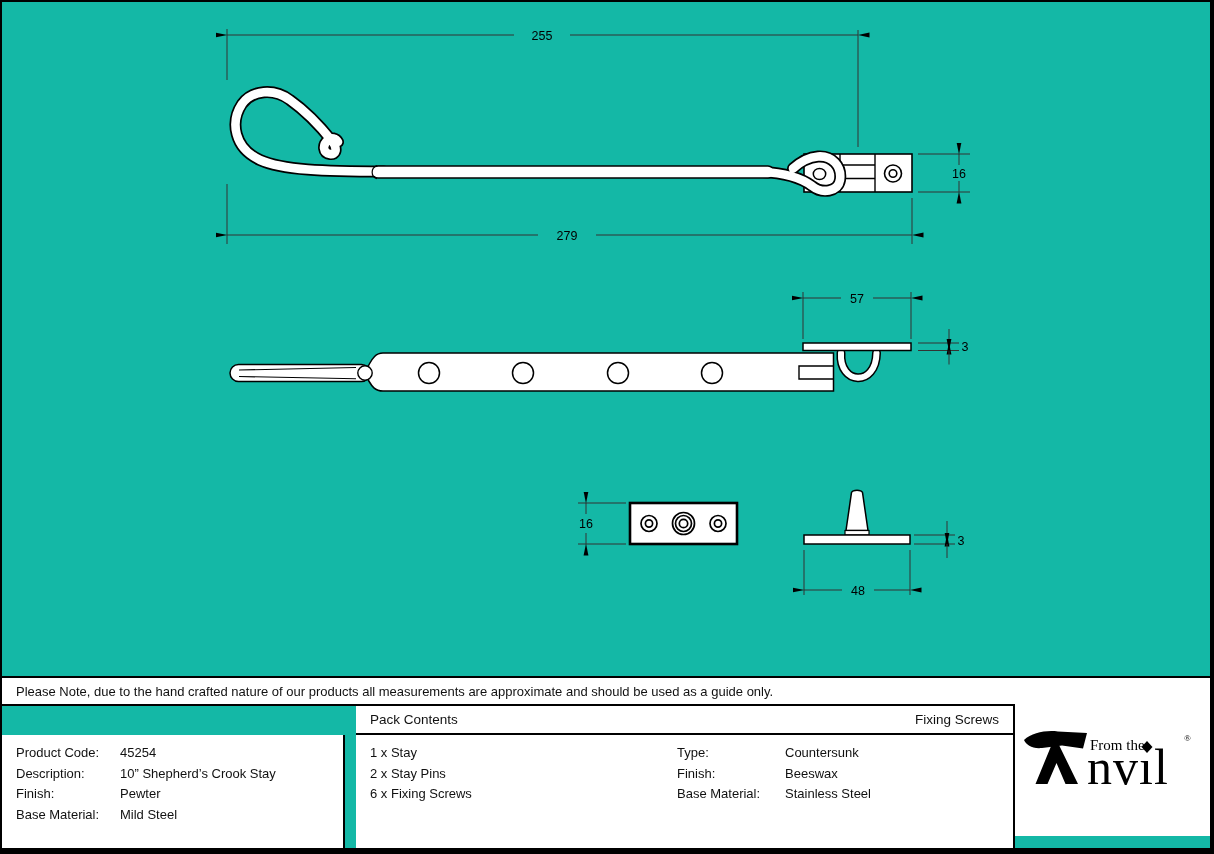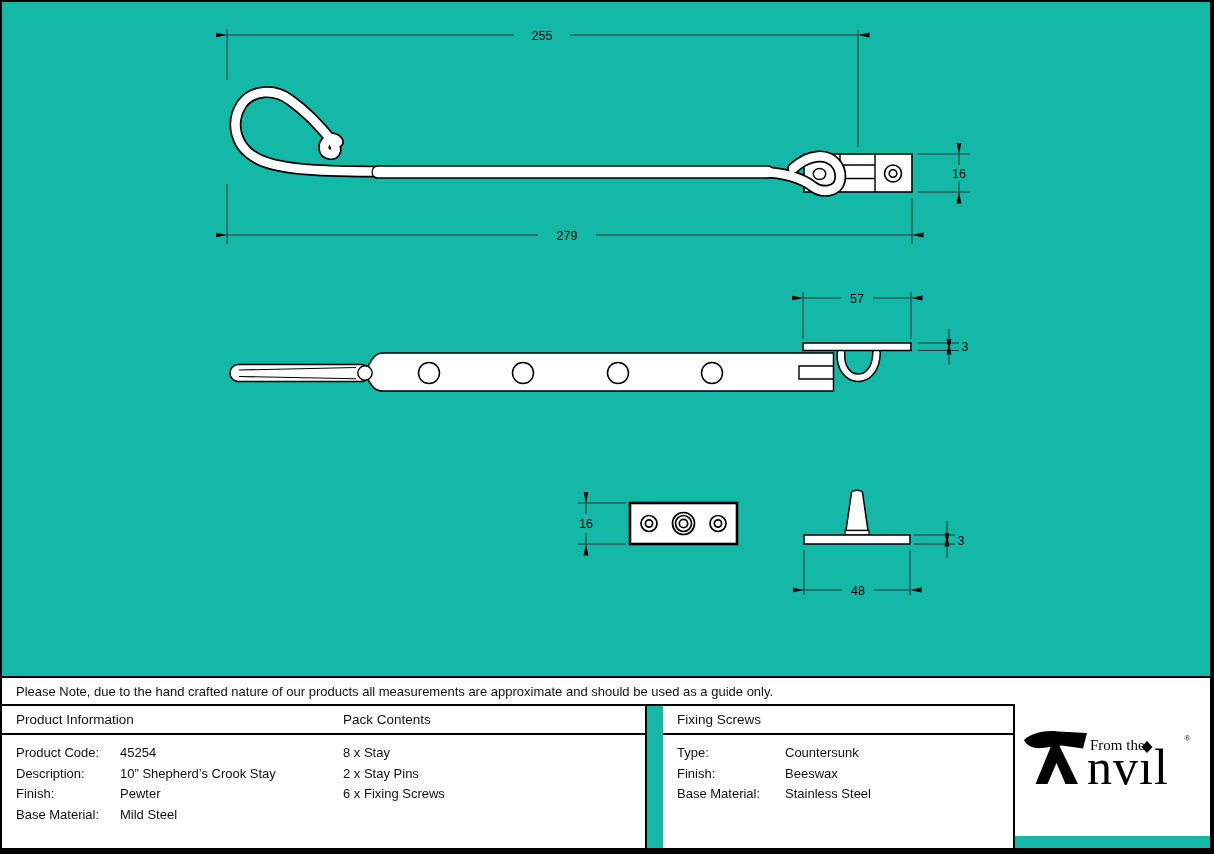--- a/index.html
+++ b/index.html
@@ -20,22 +20,22 @@
   .note-row{
     left:0;top:674px;width:1208px;height:30px;
     border-top:2px solid #000;border-bottom:2px solid #000;
     display:flex;align-items:center;padding:4px 14px;
     font-size:13px;
   }
   .hdr{top:704px;height:29px;border-bottom:2px solid #000;
     display:flex;align-items:center;padding:0 14px;font-size:13.5px;}
   .bdy{top:733px;height:113px;padding:8px 14px 0 14px;font-size:13px;}
   .col-a{left:0;width:343px;border-right:2px solid #000;}
-  .col-b{left:327px;width:318px;border-right:2px solid #000;}
-  .col-c{left:661px;width:352px;border-right:2px solid #000;}
+  .col-b{left:354px;width:318px;border-right:2px solid #000;}
+  .col-c{left:661px;width:352px;border-right:2px solid #000;justify-content:flex-end;}
   .logo-cell{left:1013px;top:686px;width:195px;height:148px;}
   .kv{display:flex;line-height:20.5px;}
   .kv .k{flex:0 0 104px;}
   .col-c .kv .k{flex:0 0 108px;}
   .pl{line-height:20.5px;}
   svg text{font-family:"Liberation Sans", sans-serif;font-size:12.5px;fill:#000;}
   svg text.serif-big{font-family:"Liberation Serif", serif;font-size:50px;letter-spacing:1px;fill:#000;}
   svg text.serif-small{font-family:"Liberation Serif", serif;font-size:15px;fill:#000;}
   svg text.serif-reg{font-family:"Liberation Serif", serif;font-size:9px;fill:#000;}
 </style>
@@ -180,23 +180,20 @@
       <line x1="802" y1="588" x2="840" y2="588" marker-start="url(#arr)"></line>
       <line x1="872" y1="588" x2="908" y2="588" marker-end="url(#arr)"></line>
       <text x="856" y="592.5" text-anchor="middle" stroke="none">48</text>
     </g>
   </svg>
 
   <div class="cell note-row">
     <span>Please Note, due to the hand crafted nature of our products all measurements are approximate and should be used as a guide only.</span>
   </div>
 
-  <div class="cell hdr col-a">
-    <span>Product Information</span>
-  </div>
   <div class="cell hdr col-b">
     <span>Pack Contents</span>
   </div>
   <div class="cell hdr col-c">
     <span>Fixing Screws</span>
   </div>
 
   <div class="cell bdy col-a">
     <div class="kv">
       <span class="k">Product Code:</span>
@@ -210,21 +207,21 @@
       <span class="k">Finish:</span>
       <span class="v">Pewter</span>
     </div>
     <div class="kv">
       <span class="k">Base Material:</span>
       <span class="v">Mild Steel</span>
     </div>
   </div>
 
   <div class="cell bdy col-b">
-    <div class="pl">8 x Stay</div>
+    <div class="pl">1 x Stay</div>
     <div class="pl">2 x Stay Pins</div>
     <div class="pl">6 x Fixing Screws</div>
   </div>
 
   <div class="cell bdy col-c">
     <div class="kv">
       <span class="k">Type:</span>
       <span class="v">Countersunk</span>
     </div>
     <div class="kv">

